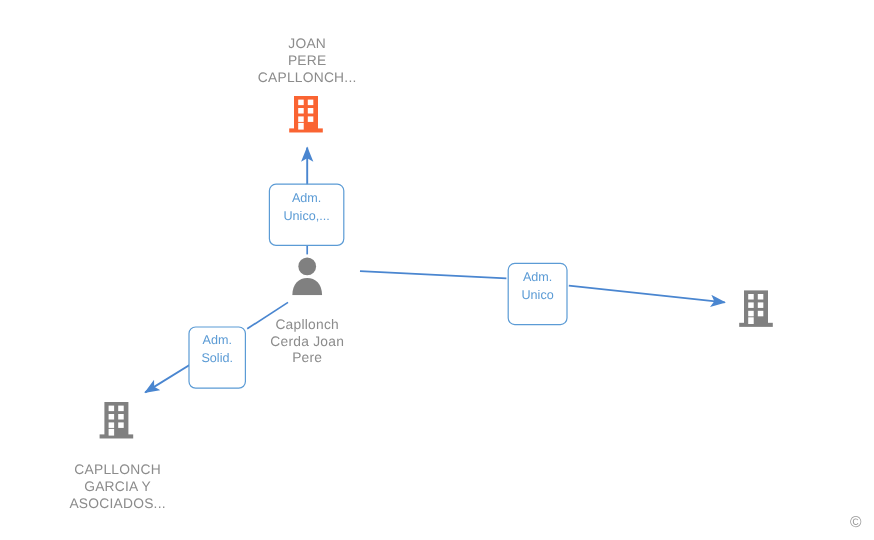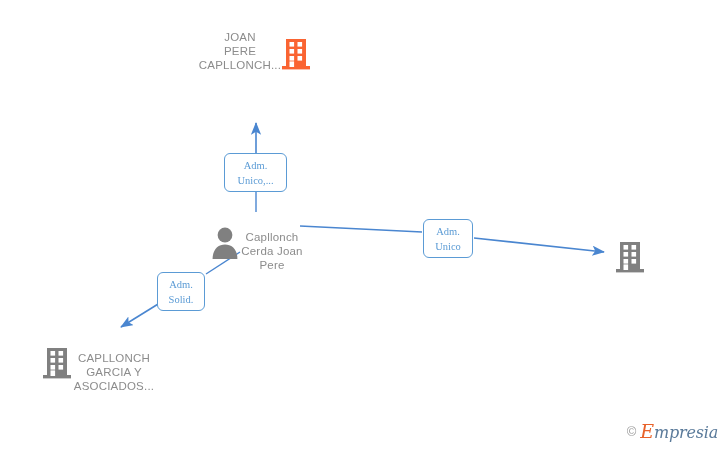--- a/index.html
+++ b/index.html
@@ -23,23 +23,23 @@
     top: 0;
     width: 728px;
     height: 450px;
     pointer-events: none;
   }
 
   
   .node {
     position: absolute;
     display: flex;
+    flex-direction: column;
     align-items: center;
     width: 120px;
-    justify-content: center;
   }
   .node .glyph {
     display: block;
     line-height: 0;
   }
   .node .caption {
     margin-top: 18px;
     font-size: 11.5px;
     line-height: 14px;
     text-align: center;
@@ -56,23 +56,22 @@
   .rel {
     position: absolute;
     box-sizing: border-box;
     border: 1.4px solid #5b9bd5;
     border-radius: 6px;
     background: #ffffff;
     color: #5b9bd5;
     font-size: 10.5px;
     line-height: 15px;
     text-align: center;
-    padding: 4px 7px 3px 7px;
+    padding: 4px 7px 16px 7px;
     white-space: pre-line;
-    font-family: Liberation Serif, serif;
   }
 
   
   #watermark {
     position: absolute;
     right: 10px;
     bottom: 8px;
     display: flex;
     align-items: center;
     gap: 4px;
@@ -183,16 +182,15 @@
 Unico,...</div>
 
   <div class="rel" style="left:423px; top:219px; width:50px;">Adm.
 Unico</div>
 
   <div class="rel" style="left:157px; top:272px; width:48px;">Adm.
 Solid.</div>
 
   <div id="watermark">
     <span class="copy">©</span>
-    <span class="brand"><span class="cap">E</span><span class="rest">mpresia</span></span>
   </div>
 
 </div>
 
 </body></html>

